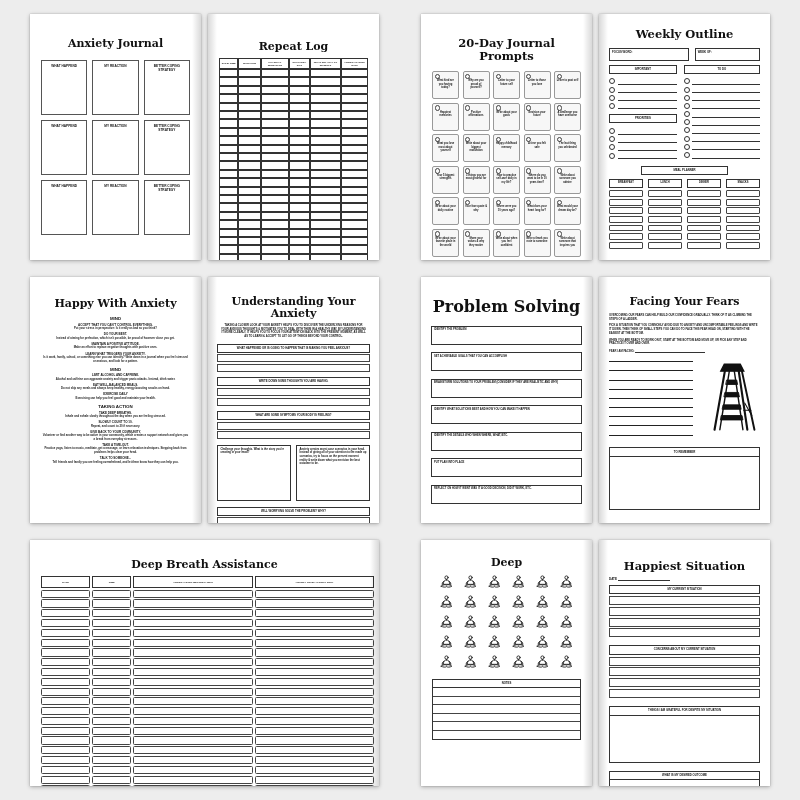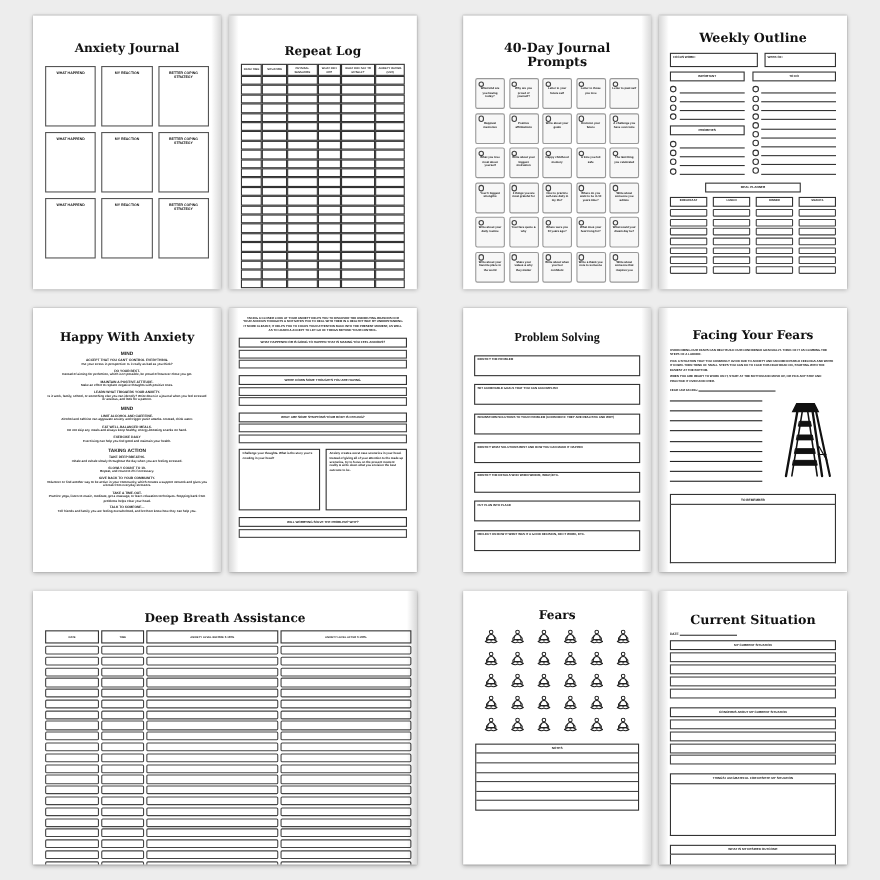--- a/index.html
+++ b/index.html
@@ -68,21 +68,21 @@
   .p-ua .title{margin-top:11px;margin-bottom:4px;}
   .ua-intro{font-size:2.7px;font-weight:700;text-align:center;line-height:1.35;margin:0 4px 5px;}
   .ua-sec{margin-bottom:5.5px;}
   .ua-bar{border:0.8px solid #333;font-size:2.8px;font-weight:700;text-align:center;
     height:7px;line-height:7px;}
   .ua-line{border:0.7px solid #444;height:6px;margin-top:1.6px;}
   .ua-boxes{display:flex;gap:5px;margin:2px 0 6px;}
   .ua-box{flex:1;border:0.8px solid #333;height:56px;box-sizing:border-box;
     font-size:2.7px;font-weight:700;line-height:1.35;padding:2px 2.5px;}
   
-  .p-ps .title{margin-top:13px;margin-bottom:10px;font-size:11px;font-family:Liberation Serif, serif;}
+  .p-ps .title{margin-top:13px;margin-bottom:10px;font-size:16px;}
   .ps-box{border:0.9px solid #333;height:17px;margin:0 1px 7.5px;}
   .ps-label{font-size:2.7px;font-weight:700;padding:1.5px 2px;line-height:1.3;}
   
   .p-ff .title{margin-top:11px;margin-bottom:6px;}
   .ff-par{font-size:2.7px;font-weight:700;line-height:1.4;margin:0 1px 2.8px;}
   .ff-fear{display:flex;align-items:flex-end;font-size:2.7px;font-weight:700;margin:3px 1px 5px;}
   .ff-fear-rule{flex:0 0 70px;border-bottom:0.7px solid #333;margin-left:1px;height:3px;}
   .ff-mid{display:flex;margin:2px 1px 0;}
   .ff-lines{width:57%;padding-top:3px;}
   .ff-line{border-bottom:0.9px solid #222;height:8.2px;}
@@ -307,21 +307,21 @@
           <div class="log-cell"></div>
           <div class="log-cell"></div>
           <div class="log-cell"></div>
           <div class="log-cell"></div>
         </div>
     </section>
   </div>
 
   <div class="spread">
     <section class="page pl p-pr">
-      <h1 class="title">40-Day Journal Prompts</h1>
+      <h1 class="title">20-Day Journal Prompts</h1>
       <div class="prompts-grid" id="prompts-grid">
           <div class="prompt-card">
             <span class="p-circle"></span>
             <div class="p-text">What kind are you having today?</div>
           </div>
           <div class="prompt-card">
             <span class="p-circle"></span>
             <div class="p-text">Why are you proud of yourself?</div>
           </div>
           <div class="prompt-card">
@@ -604,20 +604,21 @@
           <div class="cope-item-b">Repeat, and count to 20 if necessary.</div>
           <div class="cope-item-h">GIVE BACK TO YOUR COMMUNITY.</div>
           <div class="cope-item-b">Volunteer or find another way to be active in your community, which creates a support network and gives you a break from everyday stressors.</div>
           <div class="cope-item-h">TAKE A TIME-OUT.</div>
           <div class="cope-item-b">Practice yoga, listen to music, meditate, get a massage, or learn relaxation techniques. Stepping back from problems helps clear your head.</div>
           <div class="cope-item-h">TALK TO SOMEONE...</div>
           <div class="cope-item-b">Tell friends and family you are feeling overwhelmed, and let them know how they can help you.</div>
         </div>
     </section>
     <section class="page pr p-ua">
+      <h1 class="title">Understanding Your Anxiety</h1>
       <p class="ua-intro">TAKING A CLOSER LOOK AT YOUR ANXIETY HELPS YOU TO DISCOVER THE UNDERLYING REASONS FOR YOUR ANXIOUS THOUGHTS &amp; MOTIVATES YOU TO DEAL WITH THEM IN A HEALTHY WAY. BY UNDERSTANDING IT MORE CLEARLY, IT HELPS YOU TO FOCUS YOUR ATTENTION BACK INTO THE PRESENT MOMENT, AS WELL AS TO LEARN &amp; ACCEPT TO LET GO OF THINGS BEYOND YOUR CONTROL.</p>
       <div id="ua-sections">
           <div class="ua-sec">
             <div class="ua-bar">WHAT HAPPENED OR IS GOING TO HAPPEN THAT IS MAKING YOU FEEL ANXIOUS?</div>
             <div class="ua-line"></div>
             <div class="ua-line"></div>
           </div>
           <div class="ua-sec">
             <div class="ua-bar">WRITE DOWN SOME THOUGHTS YOU ARE HAVING.</div>
             <div class="ua-line"></div>
@@ -804,21 +805,21 @@
           <div class="db-cell"></div>
           <div class="db-cell"></div>
           <div class="db-cell"></div>
           <div class="db-cell"></div>
         </div>
     </section>
   </div>
 
   <div class="spread">
     <section class="page pl p-yoga">
-      <h1 class="title">Fears</h1>
+      <h1 class="title">Deep</h1>
       <div class="yoga-grid" id="yoga-grid">
           <svg class="yoga-fig" viewBox="0 0 24 20">
     <g stroke="#222" fill="none" stroke-width="1.3" stroke-linecap="round" stroke-linejoin="round">
       <circle cx="12" cy="3" r="2.3"></circle>
       <path d="M12,6.2 C8.8,6.2 7.6,9.5 7.4,12.6 L16.6,12.6 C16.4,9.5 15.2,6.2 12,6.2 Z"></path>
       <path d="M8.2,8.2 C6.2,9.8 5.4,11.6 6,13.2"></path>
       <path d="M15.8,8.2 C17.8,9.8 18.6,11.6 18,13.2"></path>
       <path d="M4.5,15.2 C7.5,12.6 10.5,12.8 12,13.8 C13.5,12.8 16.5,12.6 19.5,15.2 C16.5,17 13.5,16.8 12,15.8 C10.5,16.8 7.5,17 4.5,15.2 Z"></path>
     </g>
   </svg>
@@ -1090,21 +1091,21 @@
             <div class="note-line"></div>
             <div class="note-line"></div>
             <div class="note-line"></div>
             <div class="note-line"></div>
             <div class="note-line"></div>
             <div class="note-line"></div>
           </div>
       </div>
     </section>
     <section class="page pr p-cs">
-      <h1 class="title">Current Situation</h1>
+      <h1 class="title">Happiest Situation</h1>
       <div class="cs-date">
         <span>DATE</span>
         <span class="cs-date-rule"></span>
       </div>
       <div id="cs-sections">
           <div class="cs-sec">
             <div class="cs-bar">MY CURRENT SITUATION</div>
             <div class="cs-line"></div>
             <div class="cs-line"></div>
             <div class="cs-line"></div>

